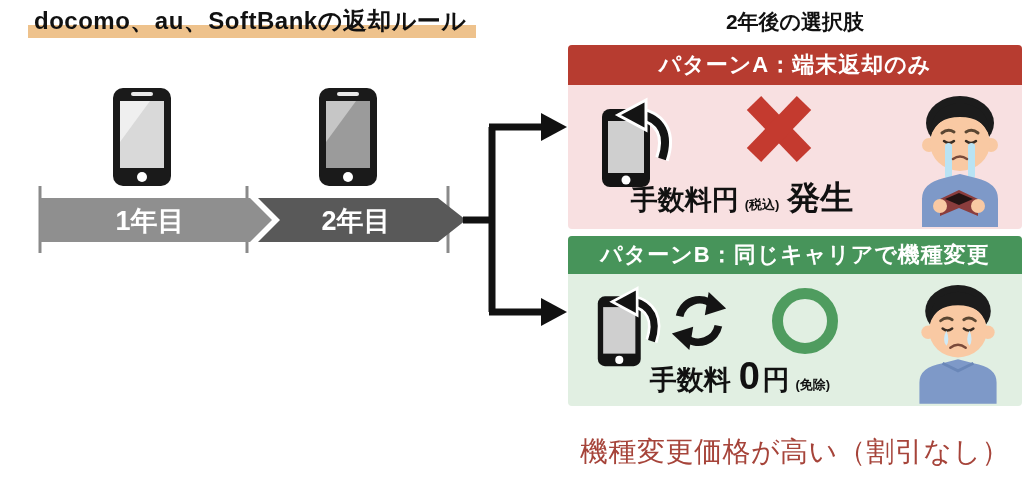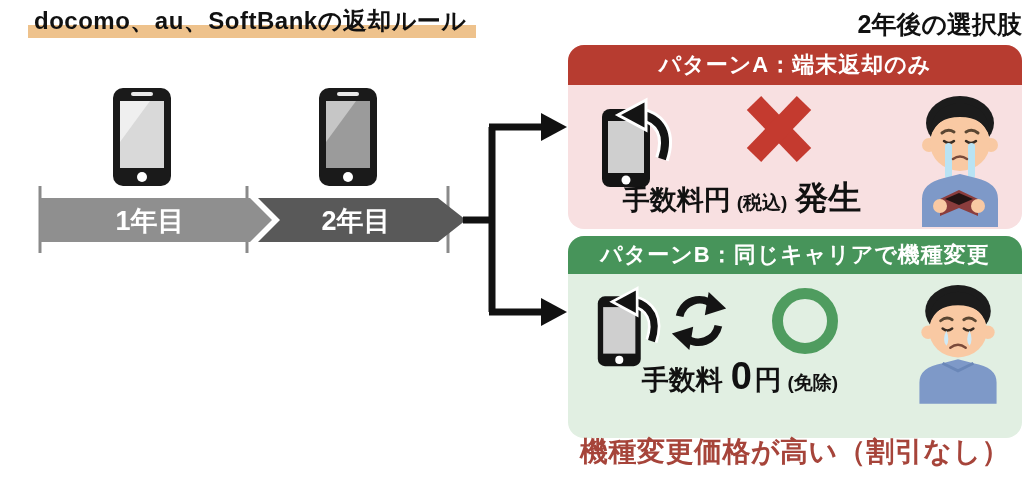--- a/index.html
+++ b/index.html
@@ -19,28 +19,28 @@
     background:linear-gradient(to bottom, transparent 58%, #eec28c 58%);
     padding:0 10px 4px 6px;
   }
 
   
   .timeline-svg { position:absolute; left:0; top:0; width:570px; height:480px; }
 
   
   .right-header {
     position:absolute; left:568px; top:8px; width:454px;
-    text-align:right; font-size:25px; font-weight:bold;
+    text-align:center; font-size:21px; font-weight:bold;
   }
   .card {
     position:absolute; left:568px; width:454px;
-    border-radius:16px; overflow:hidden;
+    border-radius:4px; overflow:hidden;
   }
   .card-a { top:45px; height:184px; background:#f8e0e1; }
-  .card-b { top:236px; height:202px; background:#e1efe2; }
+  .card-b { top:236px; height:170px; background:#e1efe2; }
   .card-header {
     display:flex; align-items:center; justify-content:center;
     color:#fff; font-weight:bold; font-size:22px; letter-spacing:1px;
   }
   .card-a .card-header { height:40px; background:#b73c30; }
   .card-b .card-header { height:38px; background:#47945a; }
   .card-body { position:relative; width:100%;padding-left:32px; }
   .card-a .card-body { height:144px; }
   .card-b .card-body { height:132px; }
 
@@ -53,26 +53,26 @@
   }
 
   .fee-line {
     position:absolute; left:4px; bottom:8px; width:340px;
     display:flex; align-items:baseline; justify-content:center;
     font-weight:bold; color:#111; white-space:nowrap;
   }
   .fee-label  { font-size:27px; }
   .fee-amount { font-size:38px; margin:0 2px 0 8px; letter-spacing:0.5px; }
   .fee-unit   { font-size:27px; }
-  .fee-note   { font-size:19px; margin:0 4px 0 6px; }
+  .fee-note   { font-size:13px; margin:0 4px 0 6px; }
   .fee-suffix { font-size:33px; margin-left:4px; }
 
   .footer-note {
     position:absolute; left:568px; top:433px; width:454px;
-    text-align:center; font-size:28px; font-weight:bold; color:#a6443a;
+    text-align:center; font-size:28px; font-weight:normal; color:#a6443a;
     letter-spacing:0.5px;
   }
 </style>
 </head>
 <body>
 
 <div class="stage">
 
   <div class="title">
     <span class="hl">docomo、au、SoftBankの返却ルール</span>

